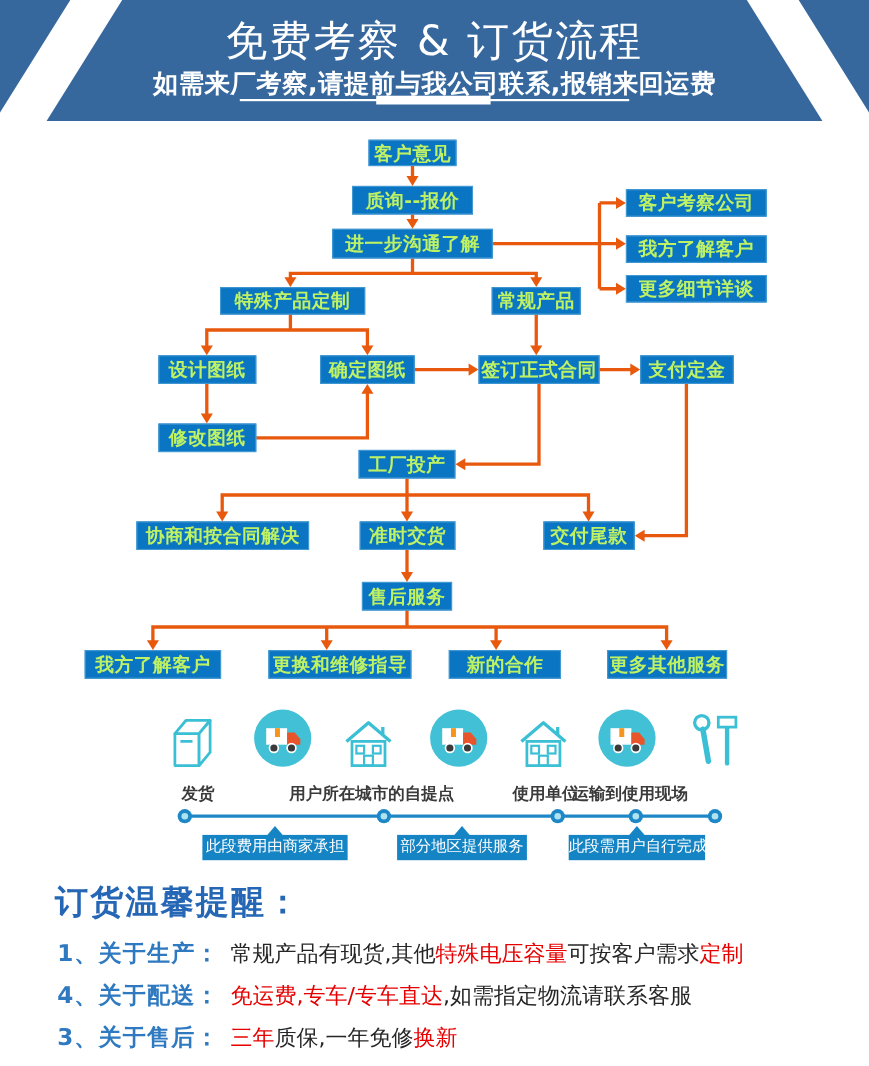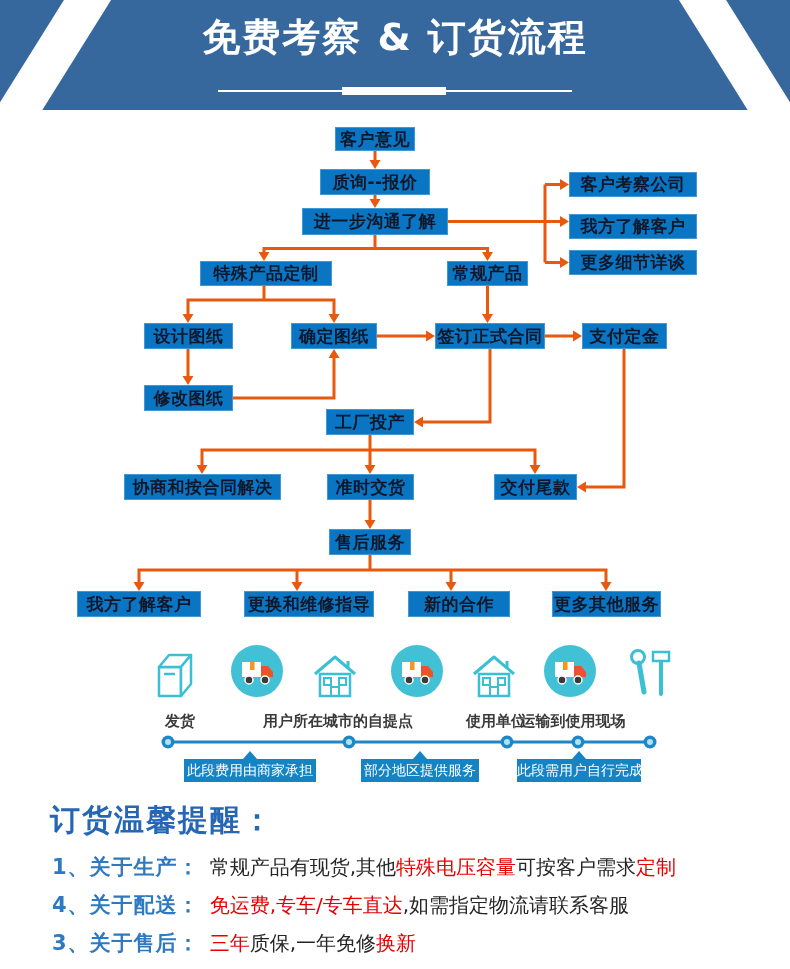--- a/index.html
+++ b/index.html
@@ -6,28 +6,28 @@
   body{
     width:790px;height:969px;position:relative;overflow:hidden;
     background:#ffffff;font-family:"DejaVu Sans","Liberation Sans",sans-serif;
   }
   
   .header{position:absolute;left:0;top:0;width:790px;height:110px;background:#36689e;overflow:hidden}
   .stripe{position:absolute;width:40px;height:220px;background:#ffffff;top:-50px}
   .stripe.l{left:30px;transform:rotate(32deg)}
   .stripe.r{right:30px;transform:rotate(-32deg)}
   .h-title{position:absolute;left:0;right:0;top:12px;text-align:center;color:#fff;
-    font-size:38px;font-weight:bold;letter-spacing:2px;white-space:nowrap}
+    font-size:38px;font-weight:normal;letter-spacing:2px;white-space:nowrap}
   .h-sub{position:absolute;left:0;right:0;top:61px;text-align:center;color:#fff;
     font-size:23px;font-weight:bold;letter-spacing:0.5px;white-space:nowrap}
   .h-line{position:absolute;left:218px;top:90px;width:354px;height:2px;background:#fff}
   .h-line-thick{position:absolute;left:342px;top:87px;width:104px;height:8px;background:#fff}
   
   .node{position:absolute;background:#0a75c2;border:1px solid #4198d2;box-sizing:border-box;
-    color:#0f172a;font-weight:bold;font-size:17px;display:flex;align-items:center;justify-content:center;
+    color:#bef264;font-weight:bold;font-size:17px;display:flex;align-items:center;justify-content:center;
     white-space:nowrap;letter-spacing:0.5px}
   #arrows{position:absolute;left:0;top:110px}
   
   .t-icon{position:absolute}
   .t-label{position:absolute;transform:translateX(-50%);font-size:15px;font-weight:bold;
     color:#3a3a3a;white-space:nowrap}
   .t-tag{position:absolute;height:23px;line-height:23px;background:#1584c4;color:#fff;
     font-size:14px;font-weight:normal;text-align:center;white-space:nowrap}
   .t-tag .tri{position:absolute;top:-8px;left:50%;margin-left:-7px;width:0;height:0;
     border-left:7px solid transparent;border-right:7px solid transparent;border-bottom:8px solid #1584c4}
@@ -39,20 +39,21 @@
   .t-dark{color:#262626}
   .t-red{color:#e60000}
 </style>
 </head>
 <body>
 
 <div class="header">
   <div class="stripe l"></div>
   <div class="stripe r"></div>
   <div class="h-title">免费考察 &amp; 订货流程</div>
+  <div class="h-sub">如需来厂考察,请提前与我公司联系,报销来回运费</div>
   <div class="h-line"></div>
   <div class="h-line-thick"></div>
 </div>
 
 <div>
   <svg id="arrows" width="790" height="520" viewBox="0 0 790 520">
     <path fill="none" stroke="#e8590e" stroke-width="3" d="
       M375 41 L375 52
       M375 85 L375 91
       M375 125 L375 138.5 M262.5 138.5 L489 138.5 M264 137 L264 144 M487.5 137 L487.5 144

